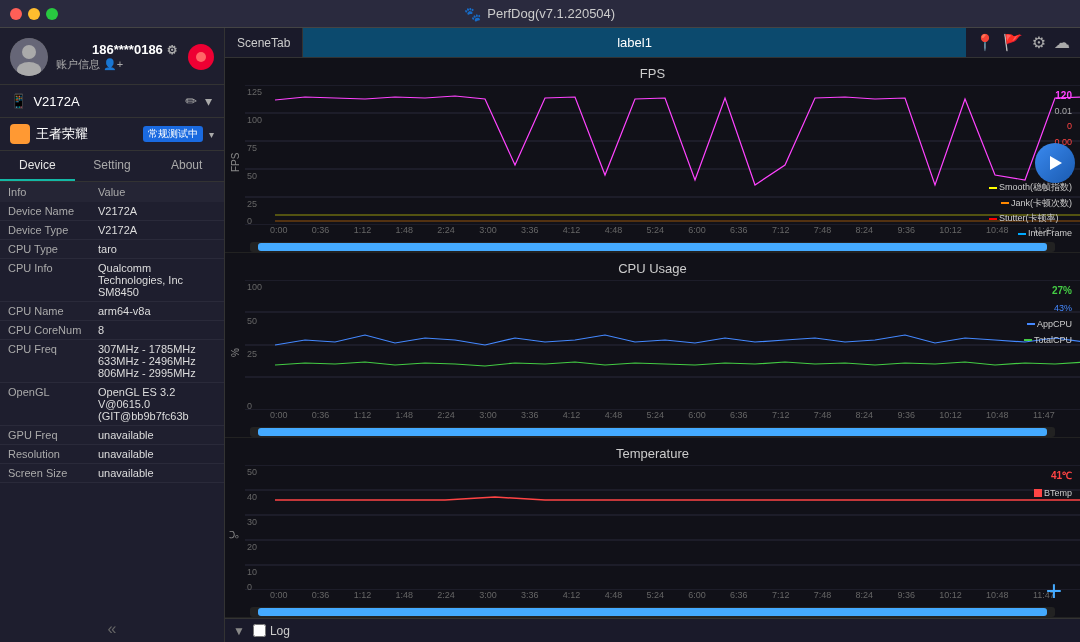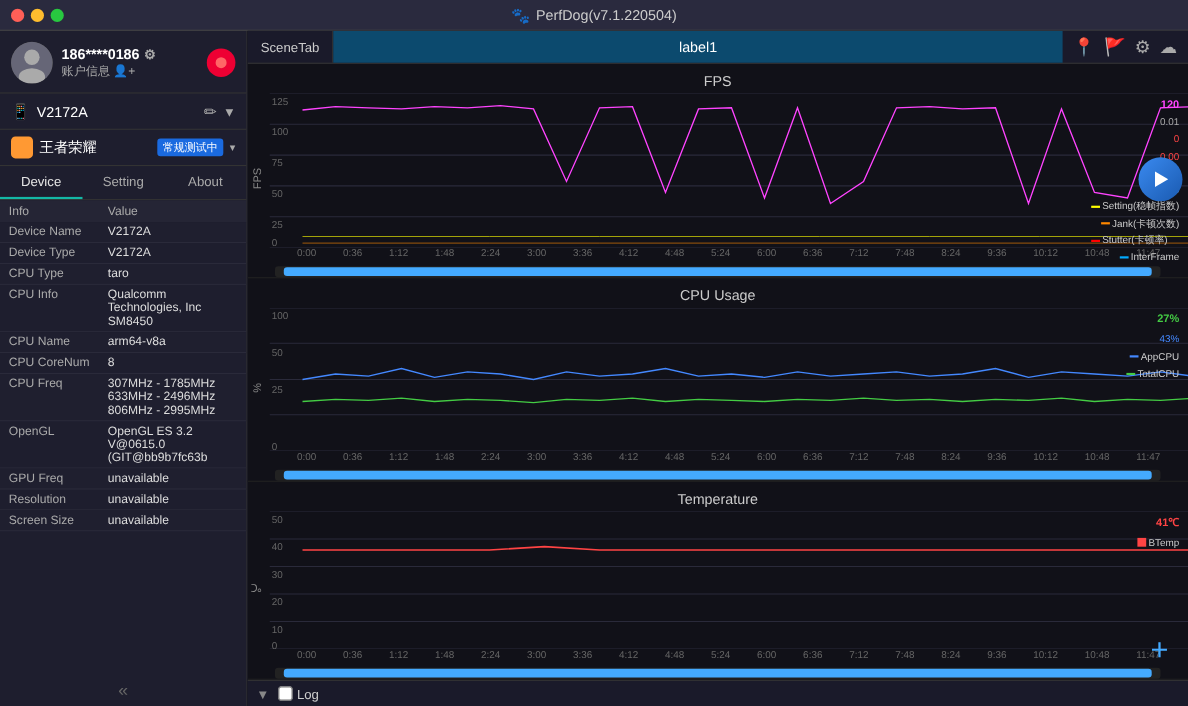--- a/index.html
+++ b/index.html
@@ -62,21 +62,21 @@
     #avatar {
       width: 38px; height: 38px;
       border-radius: 50%;
       background: #555;
       display: flex; align-items: center; justify-content: center;
       overflow: hidden;
       flex-shrink: 0;
     }
     #avatar svg { width: 38px; height: 38px; }
     #user-info { flex: 1; }
-    #user-name { color: #fff; font-size: 13px; font-weight: bold; display: flex; align-items: center; gap: 4px; }
+    #user-name { color: #fff; font-size: 13px; font-weight: bold; display: flex; align-items: center; gap: 4px; margin-left: 36px; }
     #user-account { color: #aaa; font-size: 11px; display: flex; align-items: center; gap: 3px; }
     #record-btn {
       width: 26px; height: 26px; border-radius: 50%;
       background: #e03;
       border: none; cursor: pointer;
       display: flex; align-items: center; justify-content: center;
     }
     #record-btn .dot { width: 10px; height: 10px; border-radius: 50%; background: #f66; }
 
     
@@ -499,21 +499,21 @@
             <div style="color:#aaa;">0.01</div>
             <div style="color:#f44;">0</div>
             <div style="color:#f44;">0.00</div>
             <div style="color:#aaa;">0</div>
             <div style="display:flex;align-items:center;gap:2px;justify-content:flex-end;">
                 <span style="background:#ff44ff;width:8px;height:2px;display:inline-block;"></span>
                 <span style="color:#ccc;">FPS</span>
               </div>
             <div style="display:flex;align-items:center;gap:2px;justify-content:flex-end;">
                 <span style="background:#ffff00;width:8px;height:2px;display:inline-block;"></span>
-                <span style="color:#ccc;">Setting(稳帧指数)</span>
+                <span style="color:#ccc;">Smooth(稳帧指数)</span>
               </div>
             <div style="display:flex;align-items:center;gap:2px;justify-content:flex-end;">
                 <span style="background:#ff8800;width:8px;height:2px;display:inline-block;"></span>
                 <span style="color:#ccc;">Jank(卡顿次数)</span>
               </div>
             <div style="display:flex;align-items:center;gap:2px;">
                 <span style="background:#ff0000;width:8px;height:2px;display:inline-block;"></span>
                 <span style="color:#ccc;">Stutter(卡顿率)</span>
               </div>
             <div style="display:flex;align-items:center;gap:2px;justify-content:flex-end;">

